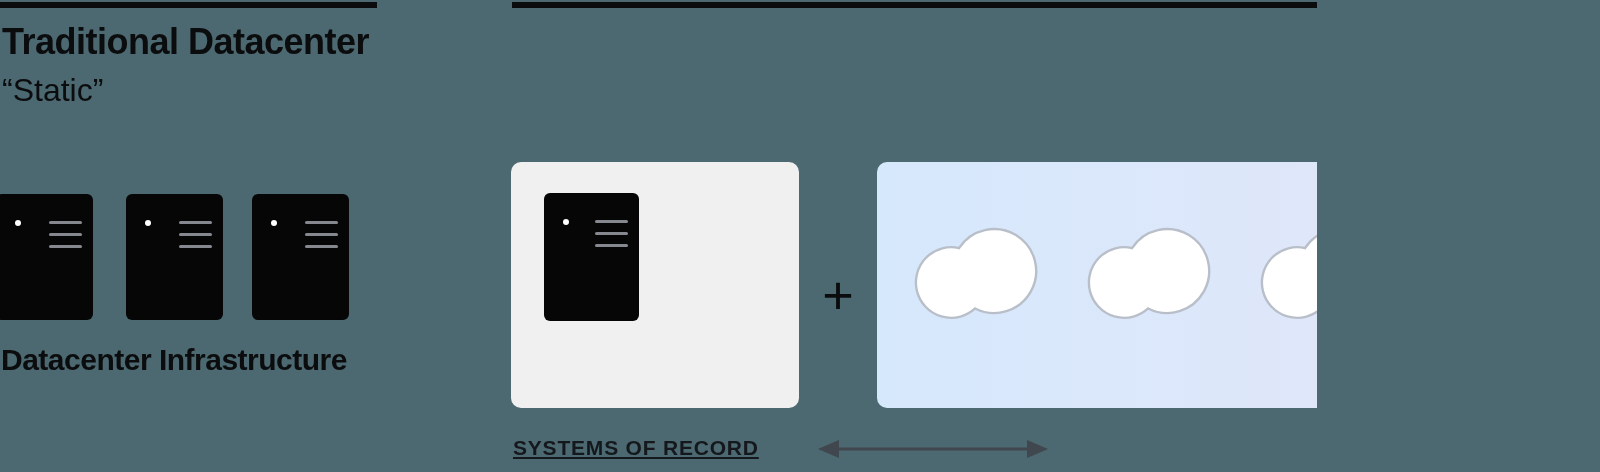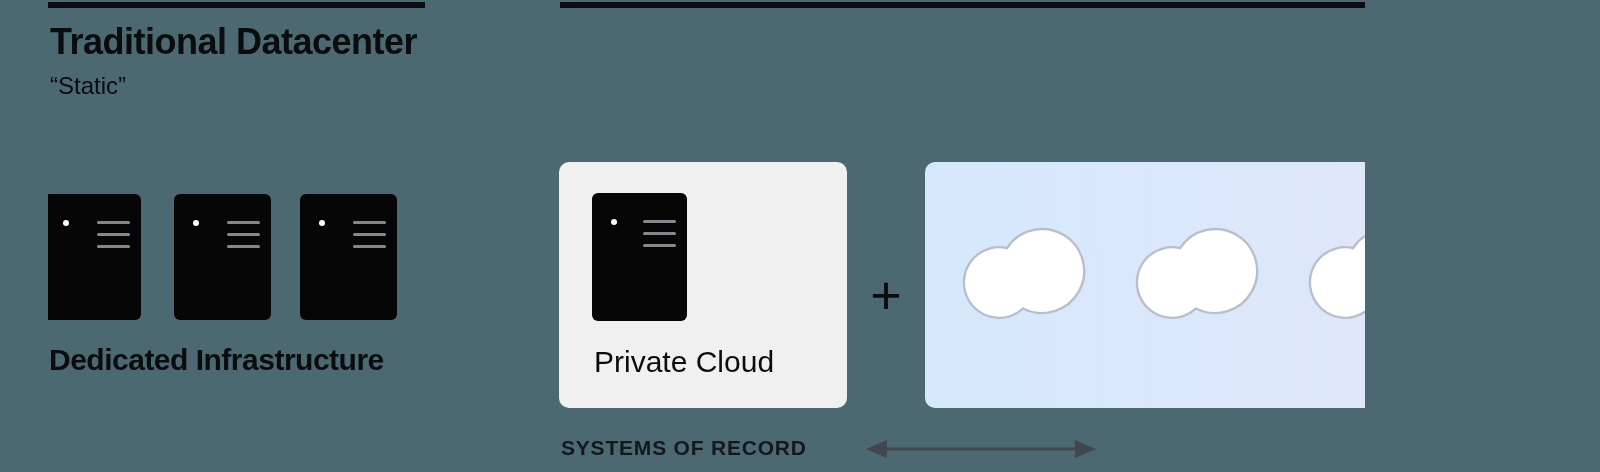--- a/index.html
+++ b/index.html
@@ -1,30 +1,29 @@
 <!DOCTYPE html>
 <html><head>
 <meta charset="utf-8">
 <style>
   html,body{margin:0;padding:0;background:#4C6870;}
   .canvas{
     position:relative;width:1317px;height:472px;overflow:hidden;
     background:#4C6870;
     font-family:"Liberation Sans","DejaVu Sans",sans-serif;
     color:#0B0C0D;
-    margin-left:48px;
   }
   .rule{position:absolute;top:2px;height:6px;background:#0B0C0D;}
   .rule-left{left:0;width:377px;}
   .rule-right{left:512px;width:1088px;}
 
   .section-title{position:absolute;top:21px;font-size:36px;font-weight:700;letter-spacing:-0.5px;white-space:nowrap;}
   .t-left{left:2px;}
   .t-right{left:513px;}
-  .section-sub{position:absolute;top:72px;font-size:24px;font-weight:400;white-space:nowrap;}
+  .section-sub{position:absolute;top:72px;font-size:32px;font-weight:400;white-space:nowrap;}
   .s-left{left:2px;}
   .s-right{left:513px;}
 
   
   .server{position:absolute;width:97px;height:126px;background:#060606;border-radius:6px;}
   .server .dot{position:absolute;left:19px;top:26px;width:6px;height:6px;border-radius:50%;background:#ffffff;}
   .server .lines{position:absolute;right:11px;top:27px;display:flex;flex-direction:column;gap:9px;}
   .server .line{width:33px;height:3px;background:#85898F;border-radius:2px;}
 
   .caption-left{position:absolute;left:1px;top:343px;font-size:30px;font-weight:700;letter-spacing:-0.5px;white-space:nowrap;}
@@ -33,21 +32,21 @@
   .card-gray{position:absolute;left:511px;top:162px;width:288px;height:246px;background:#F0F0F1;border-radius:10px;}
   .card-blue{position:absolute;left:877px;top:162px;width:723px;height:246px;border-radius:10px;
     background:linear-gradient(90deg,#D6E8FC 0%,#DEE7FA 55%,#E8E6F8 100%);}
   .pc-label{position:absolute;left:546px;top:345px;font-size:30px;font-weight:500;white-space:nowrap;}
 
   .center-plus{position:absolute;left:838px;top:296px;transform:translate(-50%,-52%);
     font-size:54px;font-weight:400;line-height:1;}
 
   .cloud{position:absolute;top:61px;width:126px;height:98px;}
 
-  .footer-label{position:absolute;top:436px;font-size:21px;font-weight:700;letter-spacing:0.8px;white-space:nowrap;color:#14181C;}
+  .footer-label{position:absolute;top:436px;font-size:21px;font-weight:700;letter-spacing:0.8px;white-space:nowrap;color:#14181C;text-decoration:underline;}
   .fl-left{left:513px;}
   .fl-right{left:1072px;}
   .footer-arrow{position:absolute;left:818px;top:439px;}
 </style>
 </head>
 <body>
 
 <div class="canvas">
 
   <div class="rule rule-left"></div>
@@ -74,33 +73,32 @@
   </div>
   <div class="server" style="left:252px;top:194px;">
     <span class="dot"></span>
     <span class="lines">
         <span class="line"></span>
         <span class="line"></span>
         <span class="line"></span>
       </span>
   </div>
 
-  <div class="caption-left">Dedicated Infrastructure</div>
+  <div class="caption-left">Datacenter Infrastructure</div>
 
 
   <div class="card-gray"></div>
   <div class="server" style="left:544px;top:193px;width:95px;height:128px;">
     <span class="dot"></span>
     <span class="lines">
         <span class="line"></span>
         <span class="line"></span>
         <span class="line"></span>
       </span>
   </div>
-  <div class="pc-label">Private Cloud</div>
 
   <div class="center-plus">+</div>
 
   <div class="card-blue">
     <svg class="cloud" style="left:36px;" viewBox="0 0 132 102">
       <path d="M48.2,25.9 A37,37 0 1 0 65.1,89.2 A44,44 0 1 0 48.2,25.9 Z" fill="#ffffff" stroke="#B9BFC9" stroke-width="2.5"></path>
     </svg>
     <svg class="cloud" style="left:209px;" viewBox="0 0 132 102">
       <path d="M48.2,25.9 A37,37 0 1 0 65.1,89.2 A44,44 0 1 0 48.2,25.9 Z" fill="#ffffff" stroke="#B9BFC9" stroke-width="2.5"></path>
     </svg>

